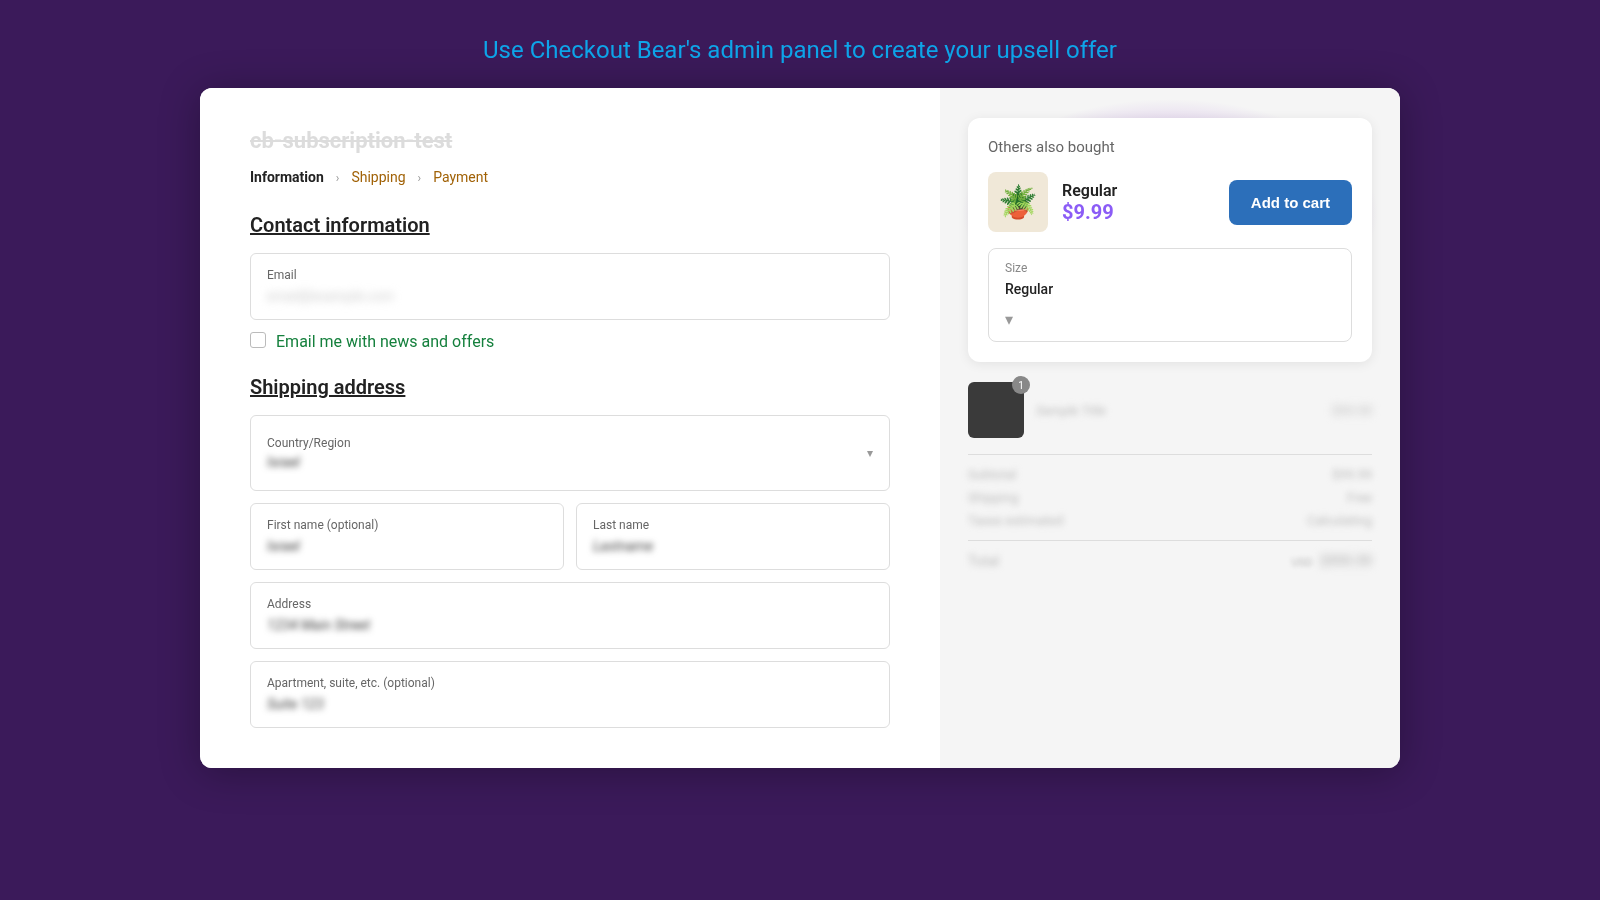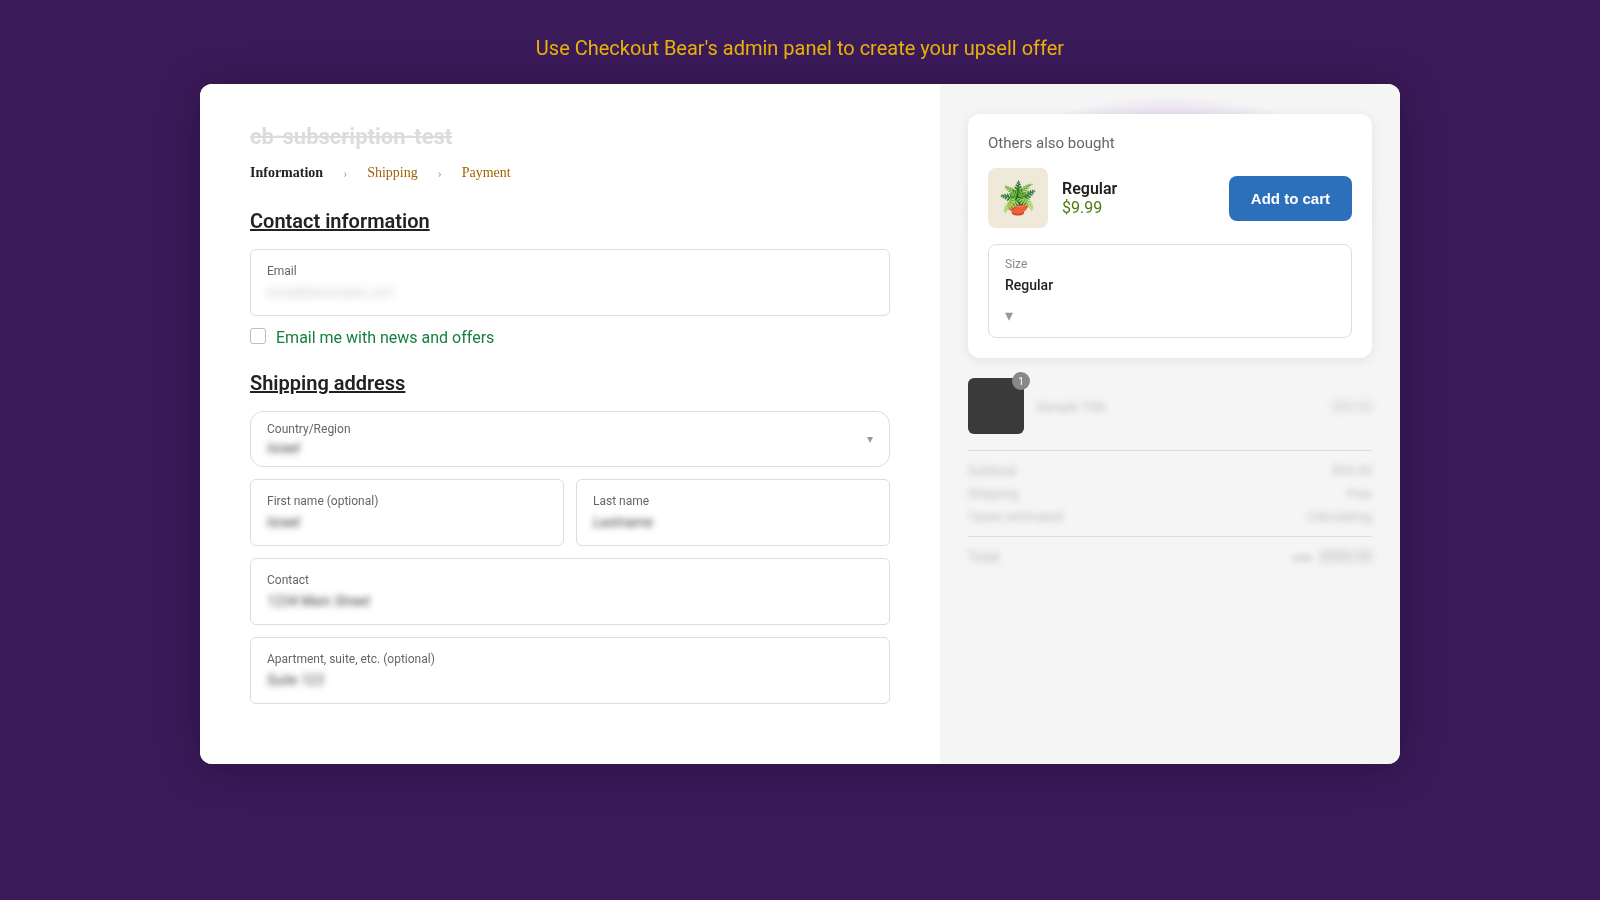--- a/index.html
+++ b/index.html
@@ -21,23 +21,23 @@
     }
 
     .page-header h1 {
       font-size: 36px;
       font-weight: 800;
       color: white;
       margin-bottom: 10px;
     }
 
     .page-header p {
-      font-size: 20px;
+      font-size: 24px;
       font-weight: 400;
-      color: #eab308;
+      color: #0ea5e9;
     }
 
     .checkout-container {
       background: #f5f5f5;
       border-radius: 12px;
       width: 1200px;
       height: 680px;
       display: flex;
       overflow: hidden;
       box-shadow: 0 4px 40px rgba(0,0,0,0.3);
@@ -56,24 +56,23 @@
       font-weight: 700;
       color: #bbb;
       margin-bottom: 16px;
       text-decoration: line-through;
       opacity: 0.5;
     }
 
     .breadcrumb {
       display: flex;
       align-items: flex-end;
-      gap: 20px;
+      gap: 12px;
       margin-bottom: 28px;
       font-size: 14px;
-      font-family: Liberation Serif, serif;
     }
 
     .breadcrumb-item {
       color: #a16207;
     }
 
     .breadcrumb-item.active {
       font-weight: 700;
       color: #222;
     }
@@ -139,22 +138,22 @@
       margin-bottom: 12px;
     }
 
     .two-col .form-field {
       flex: 1;
       margin-bottom: 0;
     }
 
     .select-field {
       border: 1px solid #ddd;
-      border-radius: 13px;
-      padding: 10px 16px;
+      border-radius: 6px;
+      padding: 20px 16px;
       margin-bottom: 12px;
       width: 100%;
       display: flex;
       justify-content: space-between;
       align-items: center;
       gap: 11px;
     }
 
     .select-arrow {
       color: #999;
@@ -222,23 +221,23 @@
       flex: 1;
     }
 
     .product-name {
       font-size: 16px;
       font-weight: 600;
       color: #222;
     }
 
     .product-price {
-      font-size: 16px;
-      font-weight: 400;
-      color: #4d7c0f;
+      font-size: 20px;
+      font-weight: 700;
+      color: #8b5cf6;
     }
 
     .add-to-cart-btn {
       background: #2c6fba;
       color: white;
       border: none;
       border-radius: 8px;
       padding: 14px 22px;
       font-size: 15px;
       font-weight: 600;
@@ -402,21 +401,21 @@
           <span class="form-field-label">First name (optional)</span>
           <span class="form-field-value" style="filter:blur(3px);color:#444;">Israel</span>
         </div>
         <div class="form-field">
           <span class="form-field-label">Last name</span>
           <span class="form-field-value" style="filter:blur(3px);color:#444;">Lastname</span>
         </div>
       </div>
 
       <div class="form-field">
-        <span class="form-field-label">Contact</span>
+        <span class="form-field-label">Address</span>
         <span class="form-field-value" style="filter:blur(3px);color:#444;">1234 Main Street</span>
       </div>
 
       <div class="form-field">
         <span class="form-field-label">Apartment, suite, etc. (optional)</span>
         <span class="form-field-value" style="filter:blur(3px);color:#444;">Suite 123</span>
       </div>
     </div>
 
   </div>

